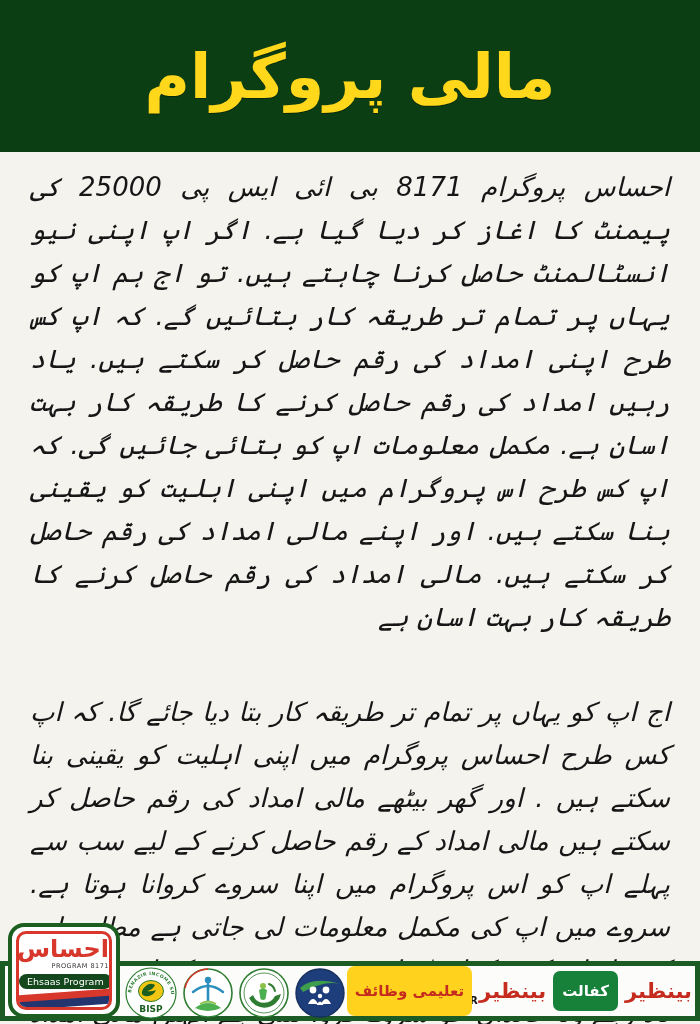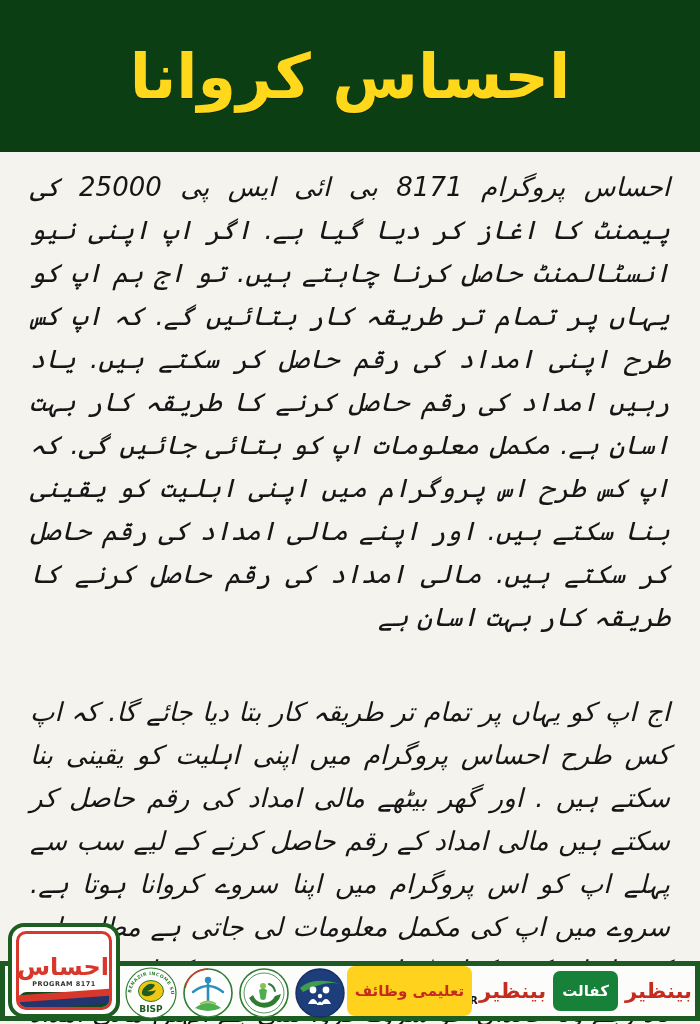--- a/index.html
+++ b/index.html
@@ -62,32 +62,33 @@
     overflow:hidden;
   }
   .ehsaas-inner{
     position:absolute;inset:4px;
     border:3px solid #d8372b;
     border-radius:10px;
     overflow:hidden;
     text-align:center;
   }
   .ehsaas-urdu{
-    margin-top:20px;
+    margin-top:2px;
     color:#d8372b;
     font-size:24px;
     font-weight:800;
     line-height:26px;
     direction:rtl;
   }
   .ehsaas-sub{
     font-size:6.5px;
-    font-weight:700;
+    font-weight:400;
     color:#333;
     letter-spacing:.5px;
+    text-align:right;
   }
   .ehsaas-pill{
     margin:3px auto 0 auto;
     display:inline-block;
     background:#14471c;
     color:#fff;
     font-size:9.5px;
     font-weight:400;
     padding:2px 8px;
     border-radius:9px;
@@ -145,21 +146,21 @@
     direction:rtl;
     white-space:nowrap;
   }
 </style>
 </head>
 <body>
 
 <div class="page">
 
   <div class="header">
-    <div class="header-title">احساس کروانا</div>
+    <div class="header-title">مالی پروگرام</div>
   </div>
 
   <div class="article">
     <p class="para1">احساس پروگرام 8171 بی ائی ایس پی 25000 کی پیمنٹ کا اغاز کر دیا گیا ہے. اگر اپ اپنی نیو انسٹالمنٹ حاصل کرنا چاہتے ہیں. تو اج ہم اپ کو یہاں پر تمام تر طریقہ کار بتائیں گے. کہ اپ کس طرح اپنی امداد کی رقم حاصل کر سکتے ہیں. یاد رہیں امداد کی رقم حاصل کرنے کا طریقہ کار بہت اسان ہے. مکمل معلومات اپ کو بتائی جائیں گی. کہ اپ کس طرح اس پروگرام میں اپنی اہلیت کو یقینی بنا سکتے ہیں. اور اپنے مالی امداد کی رقم حاصل کر سکتے ہیں. مالی امداد کی رقم حاصل کرنے کا طریقہ کار بہت اسان ہے</p>
     <p class="para2">اج اپ کو یہاں پر تمام تر طریقہ کار بتا دیا جائے گا. کہ اپ کس طرح احساس پروگرام میں اپنی اہلیت کو یقینی بنا سکتے ہیں . اور گھر بیٹھے مالی امداد کی رقم حاصل کر سکتے ہیں مالی امداد کے رقم حاصل کرنے کے لیے سب سے پہلے اپ کو اس پروگرام میں اپنا سروے کروانا ہوتا ہے. سروے میں اپ کی مکمل معلومات لی جاتی ہے مطلب اپ کے خاندان کے مکمل ڈیٹیل سروے میں درج کرنا ہوتی ہے. یاد رہے وہ خاندان جو سروے کروا لیتی ہے انہیں مالی امداد کی رقم ملنا شروع ہو جاتی</p>
 
   </div>
 
   <div class="footer-band"></div>
 

